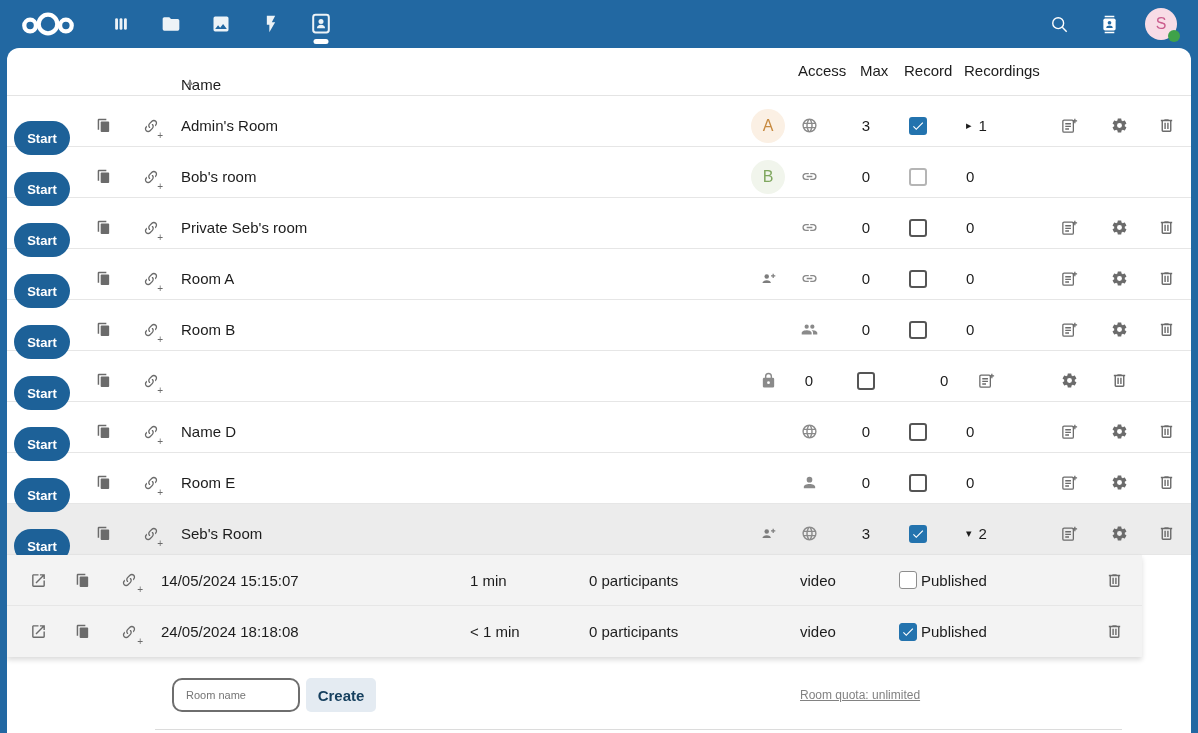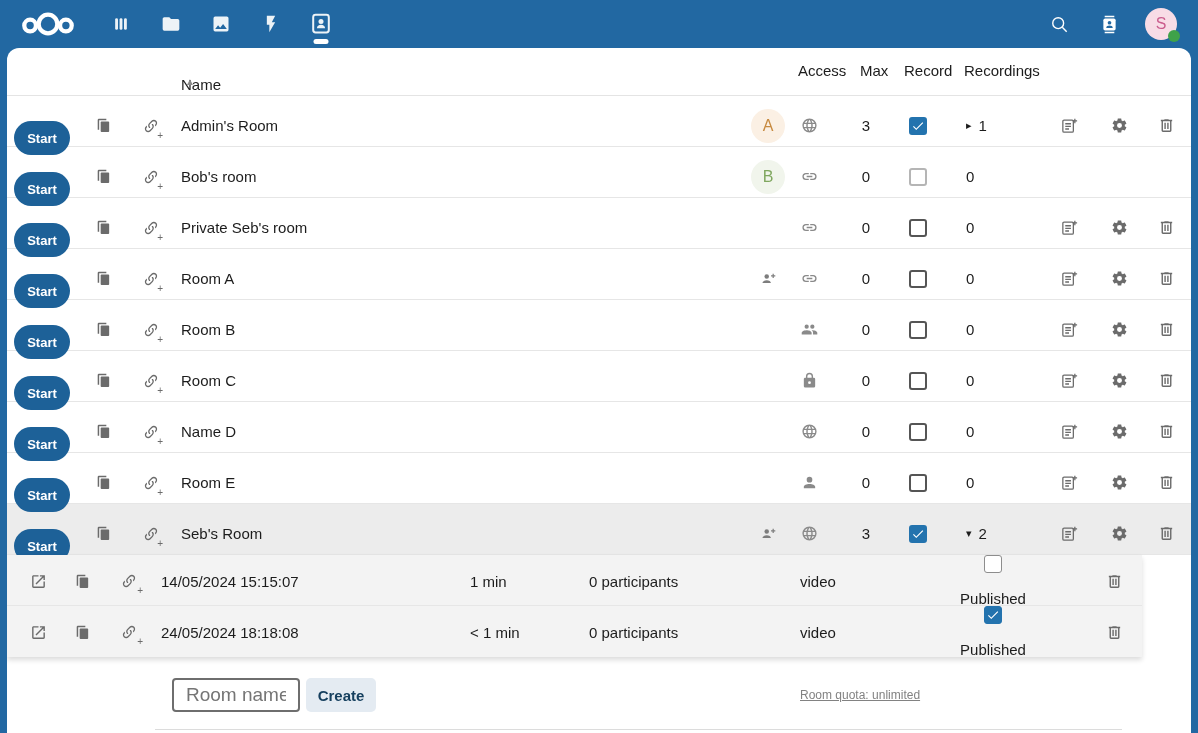--- a/index.html
+++ b/index.html
@@ -67,27 +67,27 @@
   .recordings{width:1135px;background:#f3f3f3;box-shadow:0 3px 5px rgba(0,0,0,.14);
     position:relative;}
   .rec-row{display:grid;height:51px;box-sizing:border-box;align-items:center;
     grid-template-columns:10px 42px 46px 48px 300px 129px 211px 94px 200px 55px;
     font-size:15px;color:#1c1c1c;border-bottom:1px solid #e6e6e6;}
   .rec-row:last-child{border-bottom:none;}
   .rec-date{padding-left:8px;}
   .rec-dur{padding-left:17px;}
   .rec-part{padding-left:7px;}
   .rec-type{padding-left:7px;}
-  .rec-pub{display:flex;align-items:center;gap:17px;padding-left:12px;flex-direction:column;}
+  .rec-pub{display:flex;align-items:center;gap:4px;padding-left:12px;}
   .rec-pub .checkbox{border-width:1.5px;border-color:#8d8d8d;}
   .rec-pub .checkbox.checked{background:#2373ae;border-color:#2373ae;}
   
   .footer{position:relative;margin-top:21px;display:flex;align-items:center;height:34px;}
   .room-input{margin-left:165px;width:128px;height:34px;box-sizing:border-box;
-    border:2px solid #6e6e6e;border-radius:4px;padding:0 12px;font-size:19px;
+    border:2px solid #6e6e6e;border-radius:10px;padding:0 12px;font-size:11px;
     font-family:"Liberation Sans","DejaVu Sans",sans-serif;color:#1c1c1c;outline:none;}
   .room-input::placeholder{color:#757575;}
   .create-btn{margin-left:6px;width:70px;height:34px;border:none;border-radius:5px;
     background:#e4ebf2;color:#16405f;font-weight:bold;font-size:15px;cursor:pointer;
     font-family:"Liberation Sans","DejaVu Sans",sans-serif;}
   .quota{position:absolute;left:793px;top:50%;transform:translateY(-50%);
     color:#828282;font-size:12px;text-decoration:underline;}
   .bottom-line{position:absolute;bottom:3px;left:148px;width:967px;height:1px;background:#dcdcdc;}
 </style>
 </head>
@@ -556,21 +556,20 @@
         <div class="cc">
           <button class="icon-btn">
             <span class="ic">
               <svg width="16" height="16" viewBox="0 0 24 24">
                 <path fill="currentColor" d="M10.59,13.41C11,13.8 11,14.44 10.59,14.83C10.2,15.22 9.56,15.22 9.17,14.83C7.22,12.88 7.22,9.71 9.17,7.76L12.71,4.22C14.66,2.27 17.83,2.27 19.78,4.22C21.73,6.17 21.73,9.34 19.78,11.29L18.29,12.78C18.3,11.96 18.17,11.14 17.89,10.36L18.36,9.88C19.54,8.71 19.54,6.81 18.36,5.64C17.19,4.46 15.29,4.46 14.12,5.64L10.59,9.17C9.41,10.34 9.41,12.24 10.59,13.41M13.41,9.17C13.8,8.78 14.44,8.78 14.83,9.17C16.78,11.12 16.78,14.29 14.83,16.24L11.29,19.78C9.34,21.73 6.17,21.73 4.22,19.78C2.27,17.83 2.27,14.66 4.22,12.71L5.71,11.22C5.7,12.04 5.83,12.86 6.11,13.65L5.64,14.12C4.46,15.29 4.46,17.19 5.64,18.36C6.81,19.54 8.71,19.54 9.88,18.36L13.41,14.83C14.59,13.66 14.59,11.76 13.41,10.59C13,10.2 13,9.56 13.41,9.17Z"></path>
               </svg>
             </span>
             <span class="plus-badge">+</span>
           </button>
         </div>
-        <div class="room-name"><span>Room C</span></div>
         <div class="cc"></div>
         <div class="cc access-ic">
           <span class="ic">
             <svg width="17" height="17" viewBox="0 0 24 24">
               <path fill="currentColor" d="M18,8A2,2 0 0,1 20,10V20A2,2 0 0,1 18,22H6A2,2 0 0,1 4,20V10C4,8.89 4.9,8 6,8H7V6A5,5 0 0,1 12,1A5,5 0 0,1 17,6V8H18M12,3A3,3 0 0,0 9,6V8H15V6A3,3 0 0,0 12,3M12,17A2,2 0 0,0 14,15A2,2 0 0,0 12,13A2,2 0 0,0 10,15A2,2 0 0,0 12,17Z" fill-rule="evenodd"></path>
             </svg>
           </span>
         </div>
         <div class="num">0</div>
         <div class="cc">

